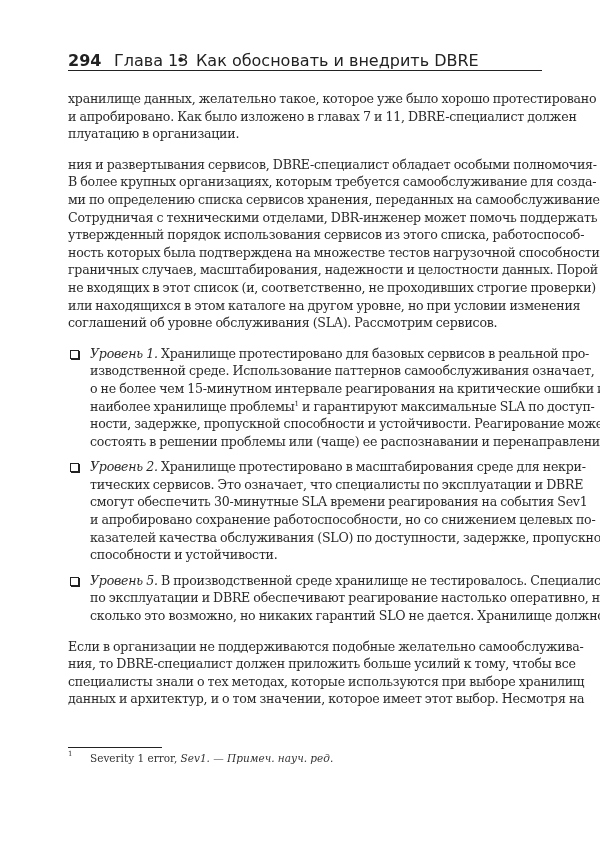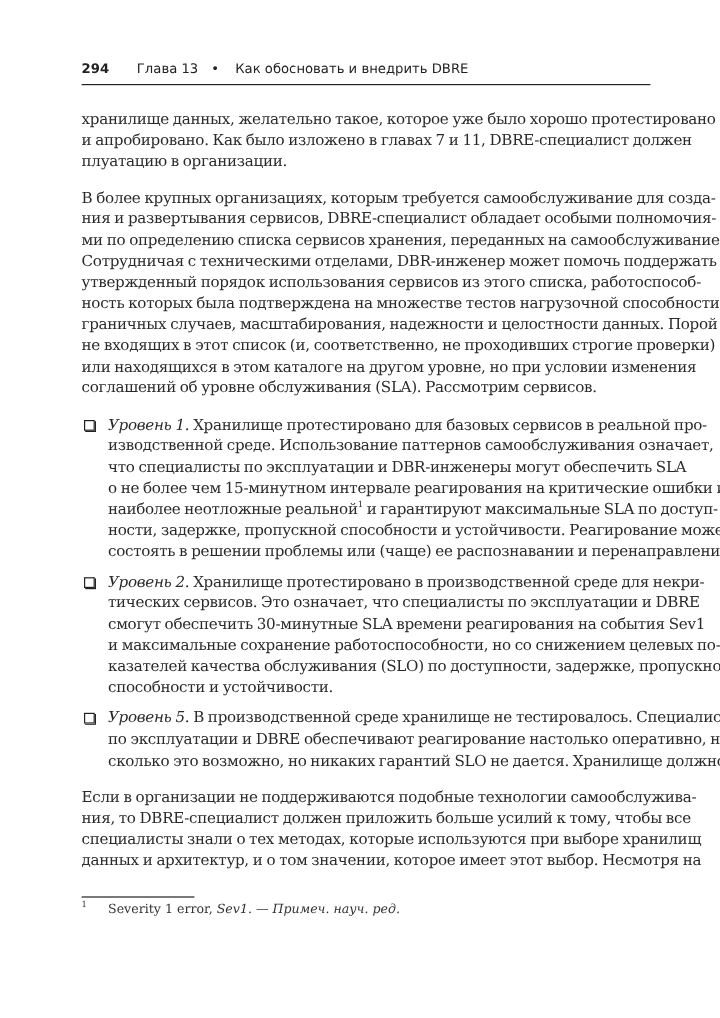--- a/index.html
+++ b/index.html
@@ -1,18 +1,18 @@
 <!DOCTYPE html>
 <html><head>
 <meta charset="utf-8">
 <style>
   html, body { margin: 0; padding: 0; background: #ffffff; }
   body { width: 600px; height: 848px; position: relative; overflow: hidden; color: #2a2a2a; }
   .page { position: absolute; left: 68px; top: 0; width: 474px; }
-  .header { position: absolute; top: 48px; left: 0; width: 474px; height: 22px; border-bottom: 1px solid #222; font-family: "DejaVu Sans", sans-serif; font-size: 11px; color: #222; }
+  .header { position: absolute; top: 48px; left: 0; width: 474px; height: 22px; border-bottom: 1px solid #222; font-family: "DejaVu Sans", sans-serif; font-size: 16px; color: #222; }
   .header .pnum { font-weight: bold; position: absolute; left: 0; top: 3px; }
   .header .chap { position: absolute; left: 46px; top: 3px; text-align: right; }
   .header .dot { position: absolute; left: 108px; top: 3px; }
   .header .title { position: absolute; left: 128px; top: 3px; }
   .body { position: absolute; top: 90px; left: 0; width: 474px; font-family: "DejaVu Serif", serif; font-size: 12.6px; line-height: 17.6px; text-align: justify; letter-spacing: -0.25px; word-spacing: -0.5px; }
   .line { display: block; text-align: justify; text-align-last: justify; white-space: nowrap; height: 17.6px; overflow: visible; }
   .line.last { text-align-last: left; }
   .para { margin: 0 0 13px 0; }
   .bullet { position: relative; padding-left: 22px; margin-bottom: 8px; }
   .bullet .box { position: absolute; left: 2px; top: 5px; width: 7px; height: 7px; border: 1px solid #222; box-shadow: 1px 1px 0 #222; }
@@ -37,62 +37,61 @@
 
   <div class="body">
 
     <div class="para">
       <span class="line">хранилище данных, желательно такое, которое уже было хорошо протестировано</span>
       <span class="line">и апробировано. Как было изложено в главах 7 и 11, DBRE-специалист должен</span>
       <span class="line last">плуатацию в организации.</span>
     </div>
 
     <div class="para">
+      <span class="line">ния и развертывания сервисов, DBRE-специалист обладает особыми полномочия-</span>
       <span class="line">В более крупных организациях, которым требуется самообслуживание для созда-</span>
-      <span class="line">ния и развертывания сервисов, DBRE-специалист обладает особыми полномочия-</span>
       <span class="line">ми по определению списка сервисов хранения, переданных на самообслуживание.</span>
       <span class="line">Сотрудничая с техническими отделами, DBR-инженер может помочь поддержать</span>
       <span class="line">утвержденный порядок использования сервисов из этого списка, работоспособ-</span>
       <span class="line">ность которых была подтверждена на множестве тестов нагрузочной способности,</span>
       <span class="line">граничных случаев, масштабирования, надежности и целостности данных. Порой</span>
       <span class="line">не входящих в этот список (и, соответственно, не проходивших строгие проверки)</span>
       <span class="line">или находящихся в этом каталоге на другом уровне, но при условии изменения</span>
       <span class="line last">соглашений об уровне обслуживания (SLA). Рассмотрим сервисов.</span>
     </div>
 
     <div class="bullet">
       <span class="box"></span>
       <span class="line"><span class="it">Уровень 1.</span><span> Хранилище протестировано для базовых сервисов в реальной про-</span></span>
       <span class="line">изводственной среде. Использование паттернов самообслуживания означает,</span>
-      <span class="line">что специалисты по эксплуатации и DBR-инженеры могут обеспечить SLA</span>
       <span class="line">о не более чем 15-минутном интервале реагирования на критические ошибки и</span>
-      <span class="line"><span>наиболее неотложные реальной</span><sup>1</sup><span> и гарантируют максимальные SLA по доступ-</span></span>
+      <span class="line"><span>наиболее хранилище проблемы</span><sup>1</sup><span> и гарантируют максимальные SLA по доступ-</span></span>
       <span class="line">ности, задержке, пропускной способности и устойчивости. Реагирование может</span>
       <span class="line">состоять в решении проблемы или (чаще) ее распознавании и перенаправлении</span>
     </div>
 
     <div class="bullet">
       <span class="box"></span>
-      <span class="line"><span class="it">Уровень 2.</span><span> Хранилище протестировано в производственной среде для некри-</span></span>
+      <span class="line"><span class="it">Уровень 2.</span><span> Хранилище протестировано в масштабирования среде для некри-</span></span>
       <span class="line">тических сервисов. Это означает, что специалисты по эксплуатации и DBRE</span>
       <span class="line">смогут обеспечить 30-минутные SLA времени реагирования на события Sev1</span>
-      <span class="line">и максимальные сохранение работоспособности, но со снижением целевых по-</span>
+      <span class="line">и апробировано сохранение работоспособности, но со снижением целевых по-</span>
       <span class="line">казателей качества обслуживания (SLO) по доступности, задержке, пропускной</span>
       <span class="line last">способности и устойчивости.</span>
     </div>
 
     <div class="bullet" style="margin-bottom:13px;">
       <span class="box"></span>
       <span class="line"><span class="it">Уровень 5.</span><span> В производственной среде хранилище не тестировалось. Специалисты</span></span>
       <span class="line">по эксплуатации и DBRE обеспечивают реагирование настолько оперативно, на-</span>
       <span class="line">сколько это возможно, но никаких гарантий SLO не дается. Хранилище должно</span>
     </div>
 
     <div class="para">
-      <span class="line">Если в организации не поддерживаются подобные технологии самообслужива-</span>
+      <span class="line">Если в организации не поддерживаются подобные желательно самообслужива-</span>
       <span class="line">ния, то DBRE-специалист должен приложить больше усилий к тому, чтобы все</span>
       <span class="line">специалисты знали о тех методах, которые используются при выборе хранилищ</span>
       <span class="line">данных и архитектур, и о том значении, которое имеет этот выбор. Несмотря на</span>
     </div>
   </div>
 
   <div class="foot-rule"></div>
   <div class="footnote">
     <span class="mark">1</span>
     <span class="ftext"><span>Severity 1 error, </span><span class="it">Sev1. — Примеч. науч. ред.</span></span>

